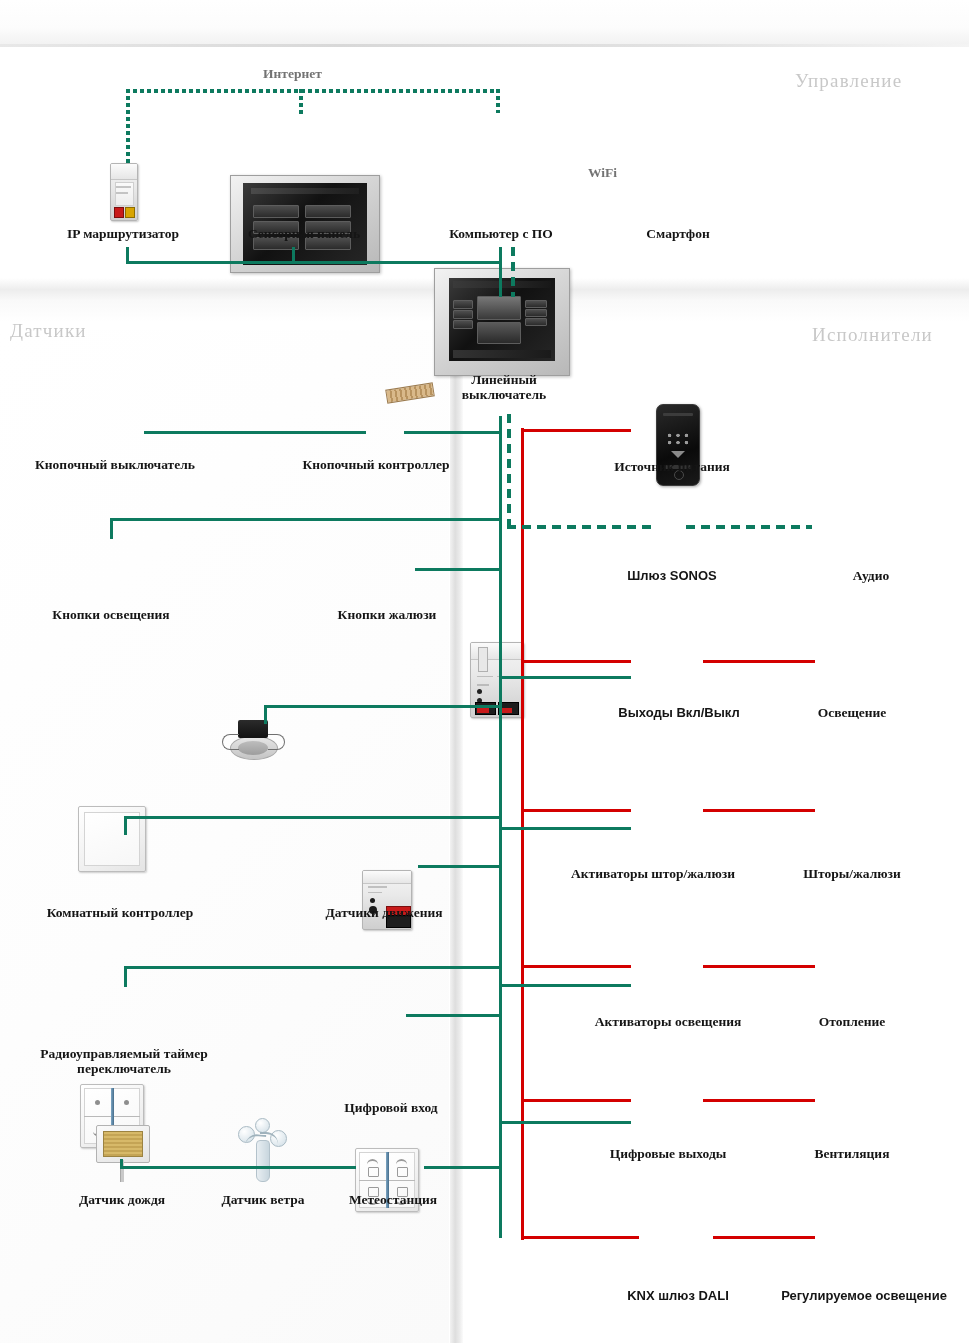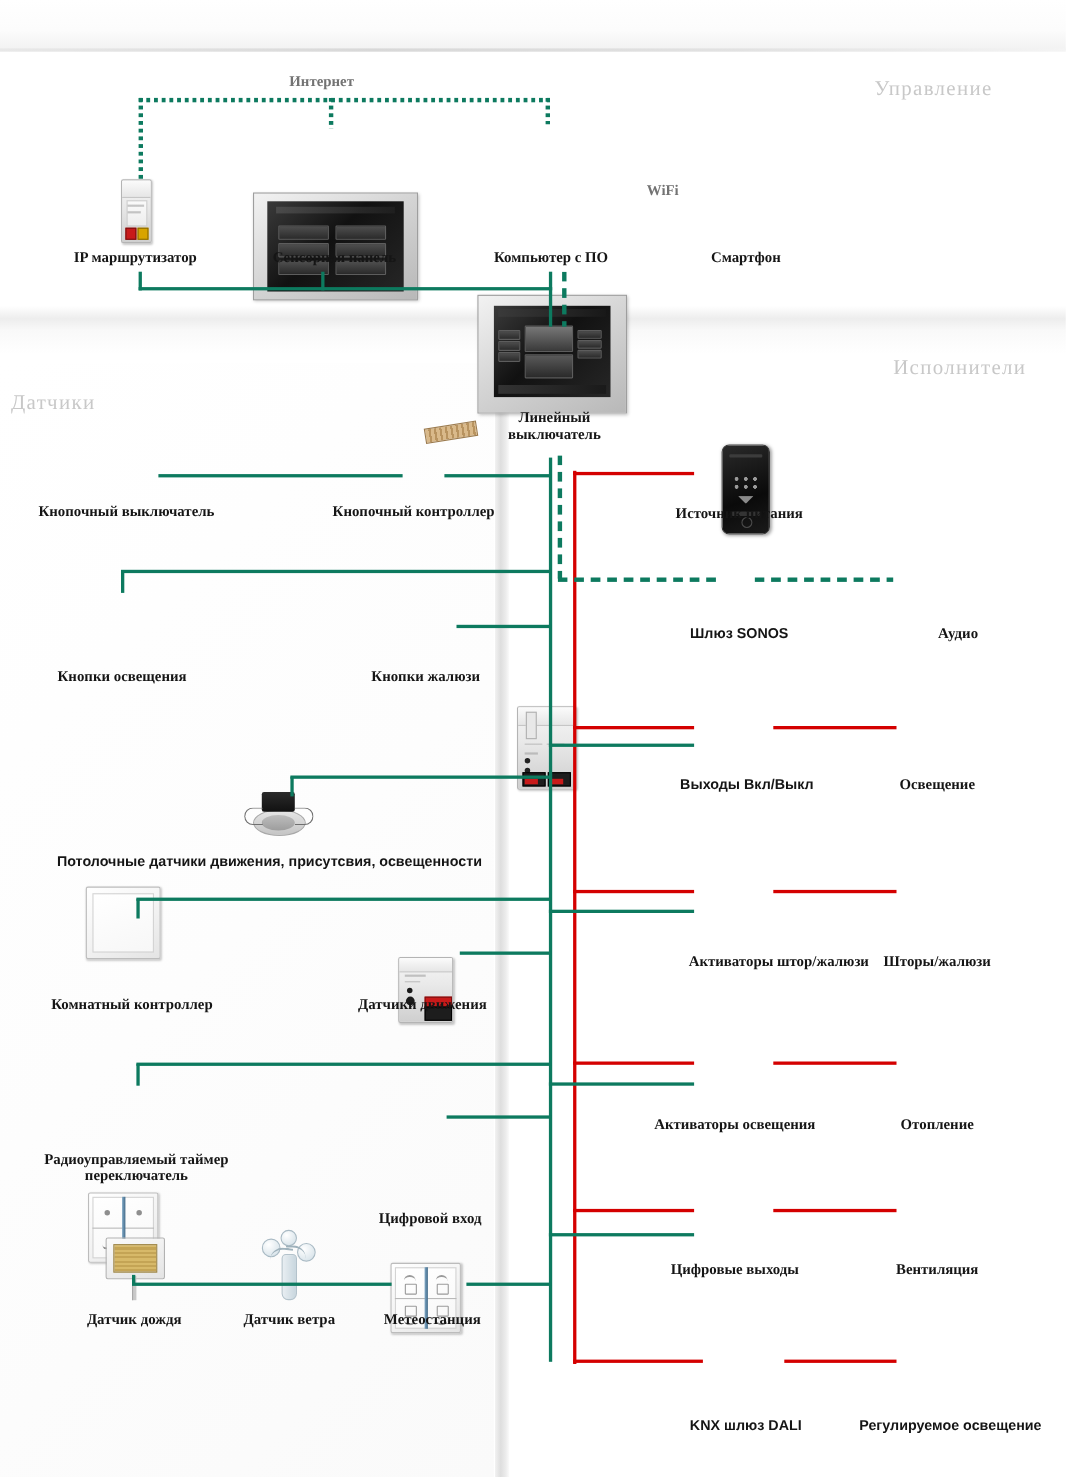--- a/index.html
+++ b/index.html
@@ -89,21 +89,21 @@
   <div class="band band-top"></div>
   <div class="band panel-ctrl"></div>
   <div class="band band-top-line"></div>
   <div class="band band-mid"></div>
   <div class="band band-mid2"></div>
   <div class="band panel-act"></div>
   <div class="band sens-inner"></div>
   <div class="band divider-v"></div>
 
   <div class="sec-head" style="left:795px;top:70px;text-align:center;">Управление</div>
-  <div class="sec-head" style="left:10px;top:320px;margin-top:36px;">Датчики</div>
+  <div class="sec-head" style="left:10px;top:320px;">Датчики</div>
   <div class="sec-head" style="left:812px;top:324px;">Исполнители</div>
 
   <div class="lbl-int" style="left:263px;top:66px;">Интернет</div>
 
   <div class="w dot-h" style="left:126px;top:89px;width:374px;"></div>
   <div class="w dot-v" style="left:126px;top:89px;height:83px;"></div>
   <div class="w dot-v" style="left:299px;top:89px;height:28px;"></div>
   <div class="w dot-v" style="left:496px;top:89px;height:24px;"></div>
 
   <div class="dev din" style="left:110px;top:163px;width:26px;height:56px;">
@@ -247,21 +247,20 @@
          background:linear-gradient(180deg,#e6e6e6,#c4c4c4);border:1px solid #a8a8a8;"></div>
     <div style="position:absolute;left:16px;top:23px;width:30px;height:14px;border-radius:50%;
          background:linear-gradient(180deg,#bdbdbd,#9d9d9d);"></div>
     <div style="position:absolute;left:16px;top:2px;width:30px;height:18px;
          background:linear-gradient(180deg,#2b2b2b,#111);border-radius:2px;"></div>
     <div style="position:absolute;left:0px;top:16px;width:16px;height:14px;
          border:1.5px solid #6f6f6f;border-right:none;border-radius:9px 0 0 9px;"></div>
     <div style="position:absolute;left:46px;top:16px;width:16px;height:14px;
          border:1.5px solid #6f6f6f;border-left:none;border-radius:0 9px 9px 0;"></div>
   </div>
-  <div class="lbl sans" style="left:30px;top:775px;width:430px;">Потолочные датчики движения, присутсвия, освещенности</div>
 
   <div class="w wv" style="left:264px;top:706px;height:18px;"></div>
   <div class="w wh" style="left:264px;top:705px;width:237px;"></div>
 
   <div class="lbl" style="left:34px;top:905px;width:172px;">Комнатный контроллер</div>
 
   <div class="lbl" style="left:313px;top:905px;width:142px;">Датчики движения</div>
 
   <div class="w wv" style="left:124px;top:817px;height:18px;"></div>
   <div class="w wh" style="left:124px;top:816px;width:377px;"></div>
@@ -316,21 +315,21 @@
   <div class="lbl" style="left:833px;top:568px;width:76px;">Аудио</div>
 
   <div class="lbl sans" style="left:604px;top:705px;width:150px;">Выходы Вкл/Выкл</div>
 
   <div class="w rh" style="left:521px;top:660px;width:110px;"></div>
   <div class="w rh" style="left:703px;top:660px;width:112px;"></div>
   <div class="w wh" style="left:499px;top:676px;width:132px;"></div>
 
   <div class="lbl" style="left:808px;top:705px;width:88px;">Освещение</div>
 
-  <div class="lbl" style="left:593px;top:866px;width:230px;text-align:center;">Активаторы штор/жалюзи</div>
+  <div class="lbl" style="left:538px;top:866px;width:230px;text-align:center;">Активаторы штор/жалюзи</div>
 
   <div class="w rh" style="left:521px;top:809px;width:110px;"></div>
   <div class="w rh" style="left:703px;top:809px;width:112px;"></div>
   <div class="w wh" style="left:499px;top:827px;width:132px;"></div>
 
   <div class="lbl" style="left:796px;top:866px;width:112px;">Шторы/жалюзи</div>
 
   <div class="lbl" style="left:568px;top:1014px;width:200px;">Активаторы освещения</div>
 
   <div class="w rh" style="left:521px;top:965px;width:110px;"></div>

